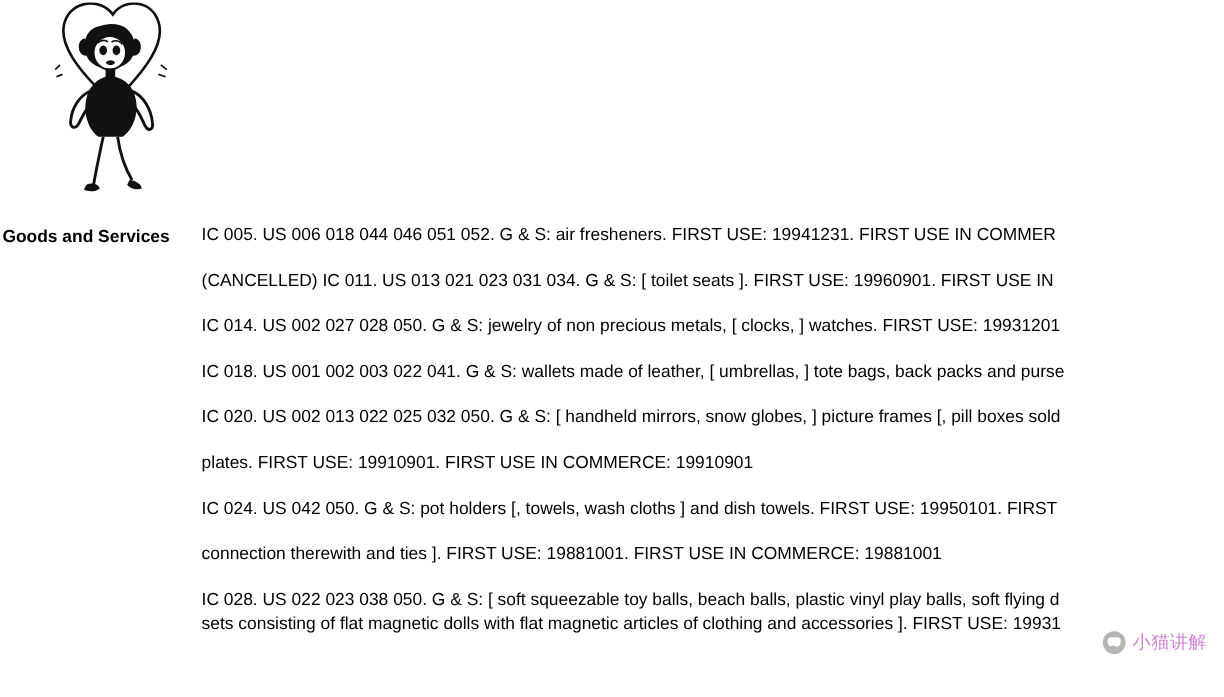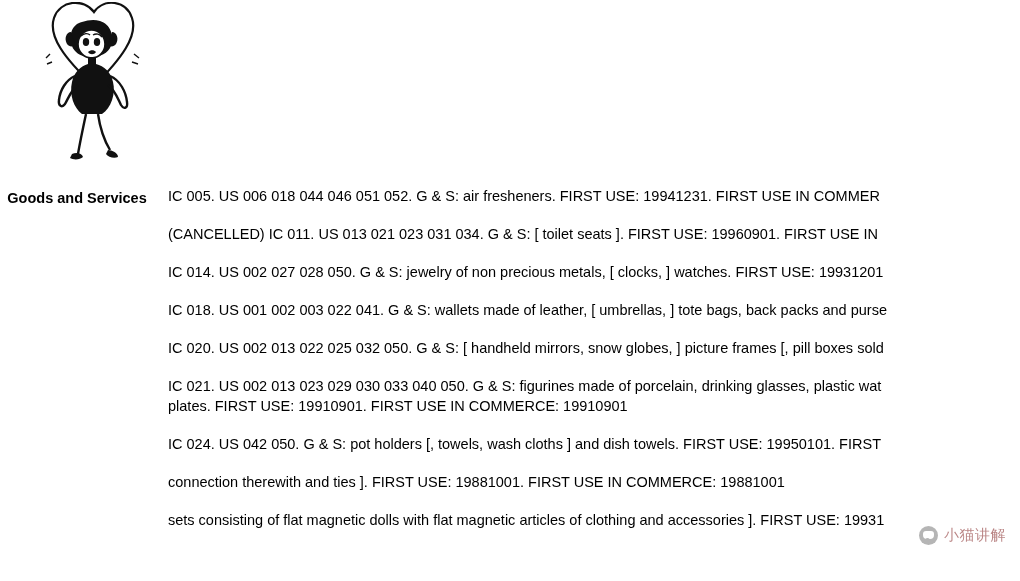--- a/index.html
+++ b/index.html
@@ -31,21 +31,20 @@
   
   .field-label {
     position: absolute;
     left: 2px;
     top: 188px;
     width: 150px;
     font-size: 14.5px;
     font-weight: bold;
     line-height: 21px;
     color: #000;
-    text-align: center;
   }
 
   
   .content {
     position: absolute;
     left: 168px;
     top: 186px;
     width: 1000px;
     font-size: 14.5px;
     line-height: 20px;
@@ -90,21 +89,21 @@
   .watermark .wm-mark::after {
     content: "";
     position: absolute;
     left: 6px; top: 12px;
     width: 5px; height: 5px;
     background: #7a7a7a;
     border-radius: 50%;
   }
   .watermark .wm-text {
     font-size: 15px;
-    color: #7f1d1d;
+    color: #a21caf;
     font-family: Liberation Mono, monospace;
     letter-spacing: 0.5px;
   }
 </style>
 </head>
 <body>
 
 <div class="logo-wrap">
   <svg width="130" height="170" viewBox="0 0 130 170" xmlns="http://www.w3.org/2000/svg">
 
@@ -157,33 +156,33 @@
 
   <p class="gs-entry">
     <span>IC 018. US 001 002 003 022 041. G &amp; S: wallets made of leather, [ umbrellas, ] tote bags, back packs and purse</span>
   </p>
 
   <p class="gs-entry">
     <span>IC 020. US 002 013 022 025 032 050. G &amp; S: [ handheld mirrors, snow globes, ] picture frames [, pill boxes sold</span>
   </p>
 
   <p class="gs-entry">
-    <span>IC 021. US 002 013 023 029 030 033 040 050. G &amp; S: figurines made of porcelain, drinking glasses, plastic wat</span>
     <span class="l2">plates. FIRST USE: 19910901. FIRST USE IN COMMERCE: 19910901</span>
   </p>
 
   <p class="gs-entry">
     <span>IC 024. US 042 050. G &amp; S: pot holders [, towels, wash cloths ] and dish towels. FIRST USE: 19950101. FIRST</span>
   </p>
 
   <p class="gs-entry">
     <span class="l2">connection therewith and ties ]. FIRST USE: 19881001. FIRST USE IN COMMERCE: 19881001</span>
   </p>
 
   <p class="gs-entry">
+    <span>IC 028. US 022 023 038 050. G &amp; S: [ soft squeezable toy balls, beach balls, plastic vinyl play balls, soft flying d</span>
     <span class="l2">sets consisting of flat magnetic dolls with flat magnetic articles of clothing and accessories ]. FIRST USE: 19931</span>
   </p>
 
 </div>
 
 <div class="watermark">
   <span class="wm-mark"></span>
   <span class="wm-text">小猫讲解</span>
 </div>
 

